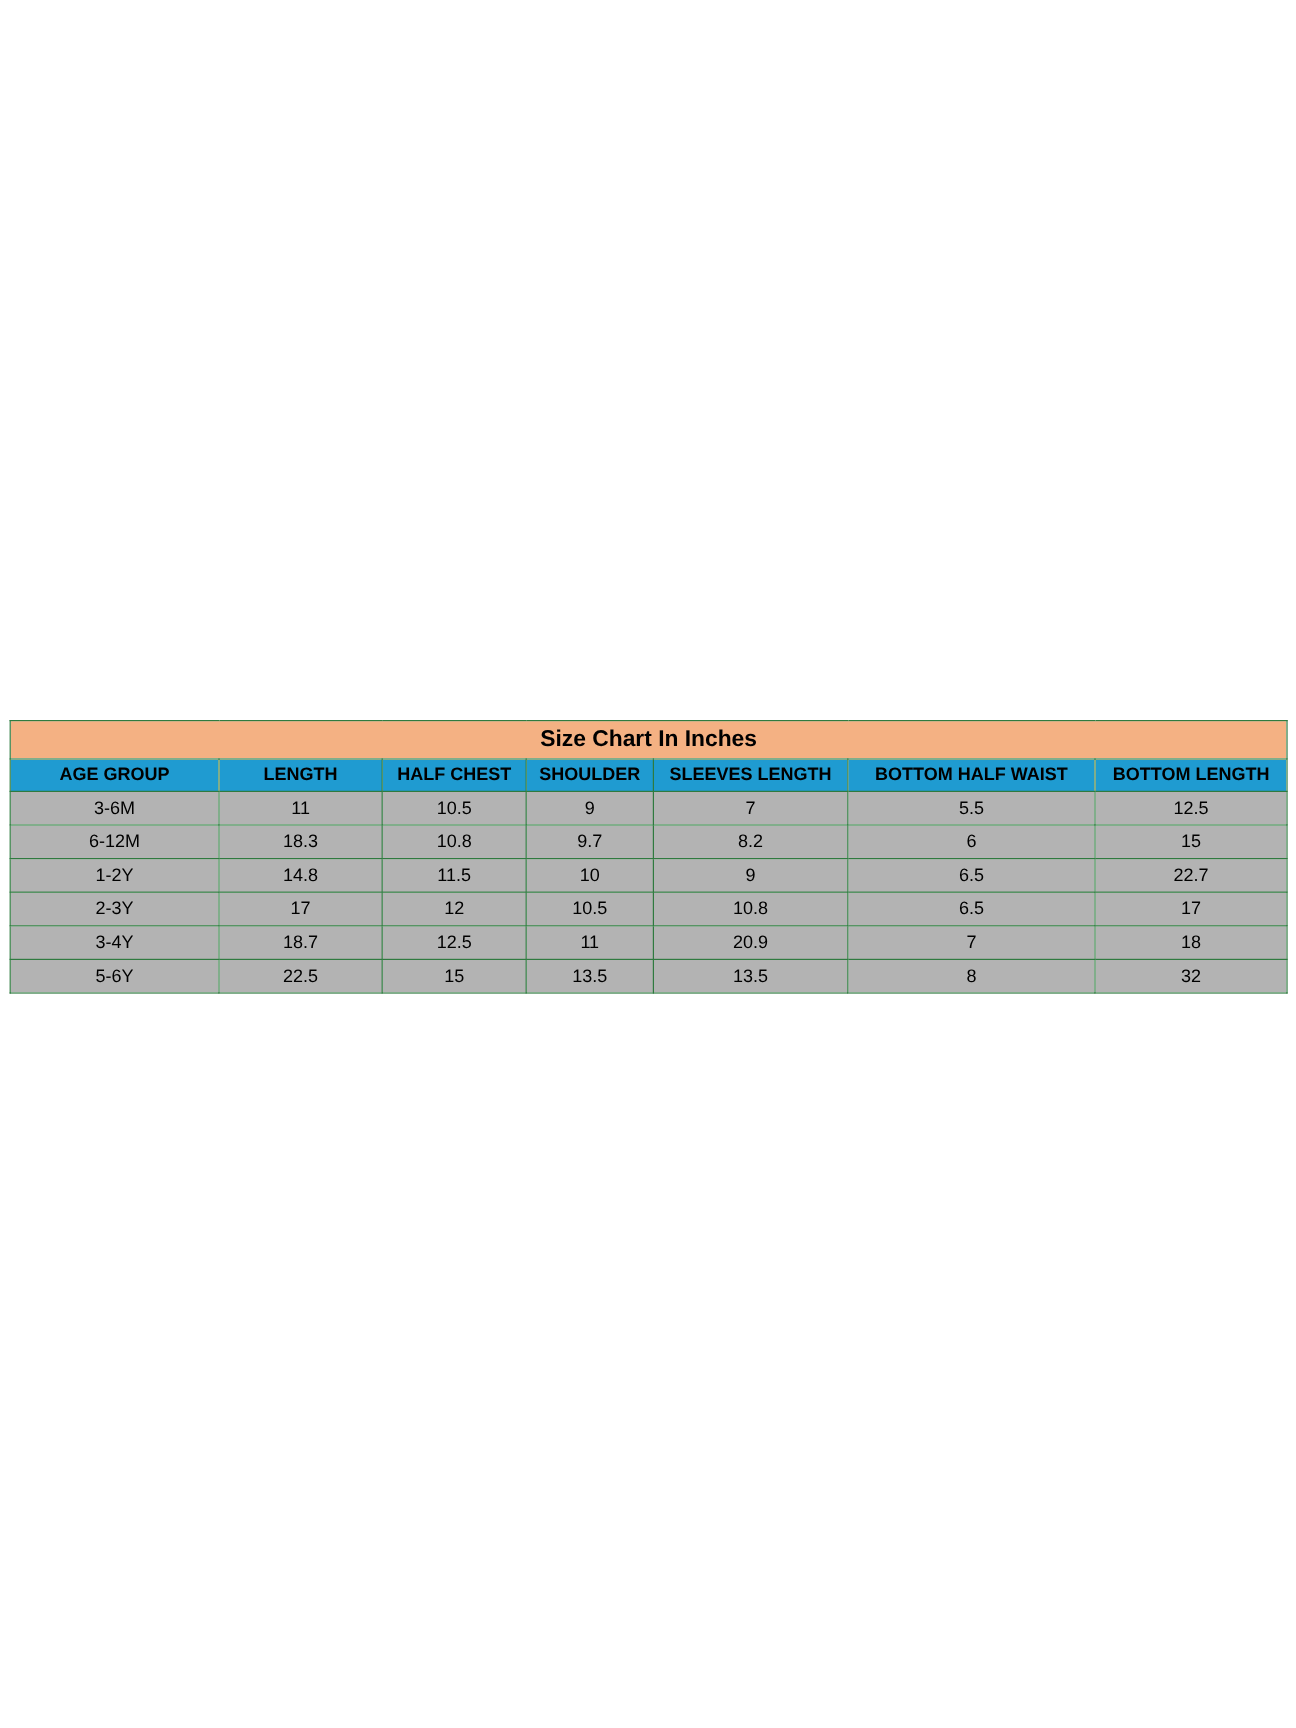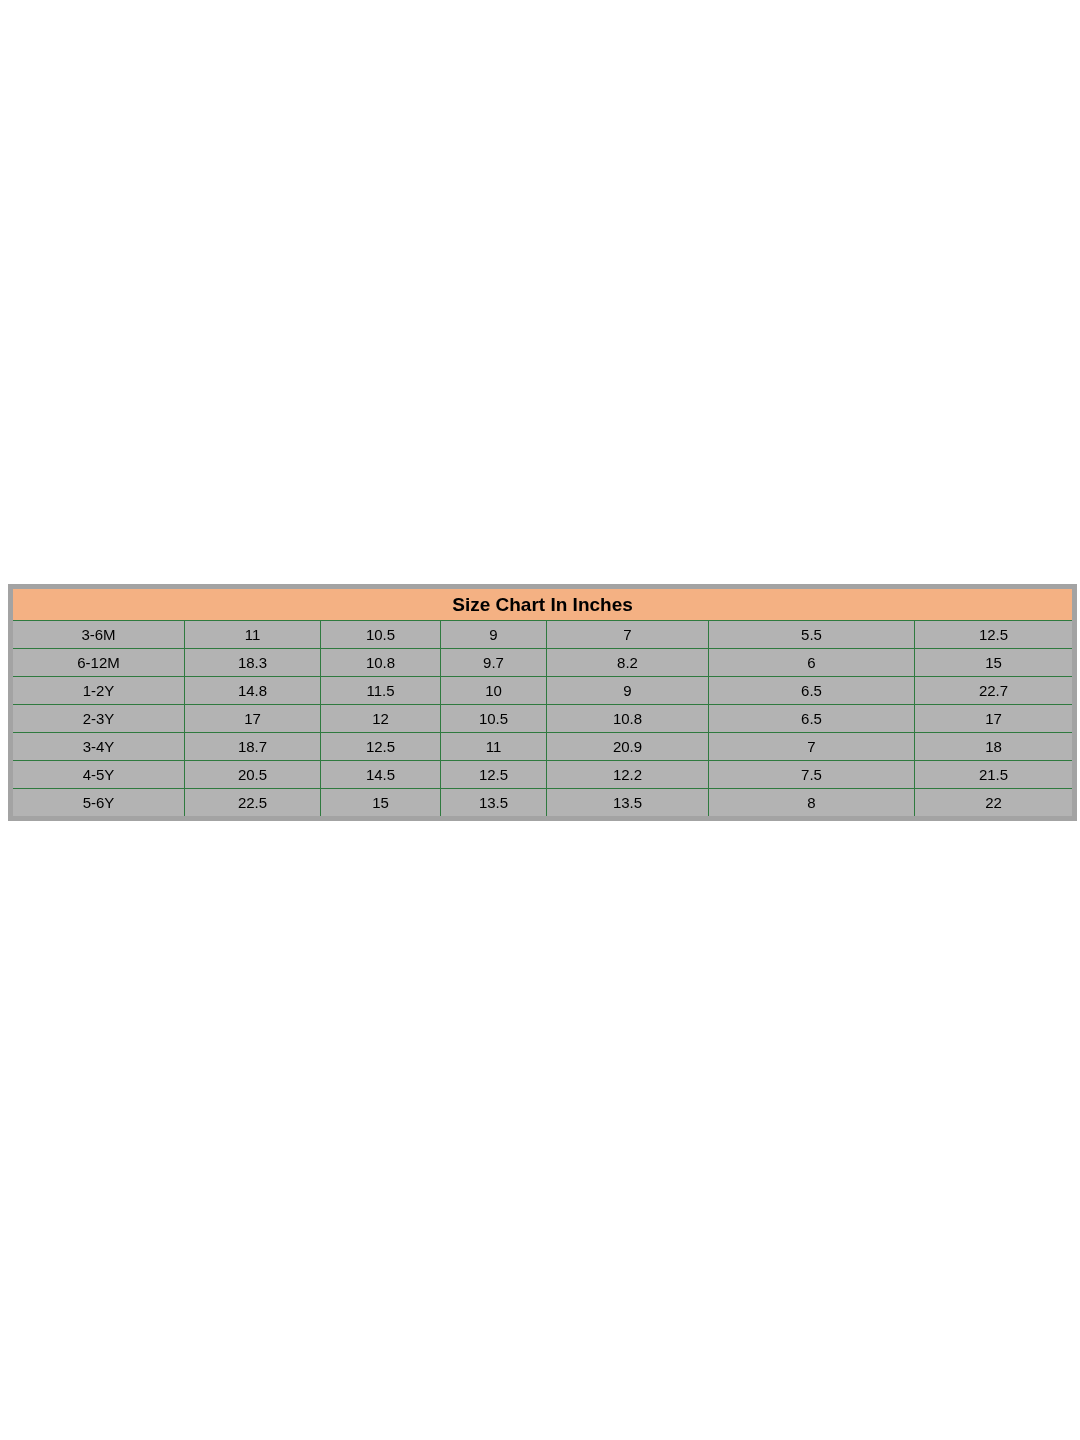--- a/index.html
+++ b/index.html
@@ -19,21 +19,22 @@
     position: absolute;
     left: 8px;
     top: 584px;
     width: 1064px;
   }
 
   table.size-chart {
     border-collapse: collapse;
     width: 1064px;
     table-layout: fixed;
-    border: 5px solid #a3a3a3;
+    border: 1px solid #a3a3a3;
+    margin-top: 16px;
   }
 
   table.size-chart td,
   table.size-chart th {
     border: 1px solid #2f7a3f;
     text-align: center;
     vertical-align: middle;
     font-size: 15px;
     color: #000000;
     padding: 0;
@@ -88,20 +89,29 @@
         <col class="c2">
         <col class="c3">
         <col class="c4">
         <col class="c5">
         <col class="c6">
     </colgroup>
     <tbody>
       <tr class="title-row">
         <td colspan="7">Size Chart In Inches</td>
       </tr>
+      <tr class="header-row">
+        <th>AGE GROUP</th>
+        <th>LENGTH</th>
+        <th>HALF CHEST</th>
+        <th>SHOULDER</th>
+        <th>SLEEVES LENGTH</th>
+        <th>BOTTOM HALF WAIST</th>
+        <th>BOTTOM LENGTH</th>
+      </tr>
 
       <tr class="data-row">
         <td class="age-cell">3-6M</td>
         <td>11</td>
         <td>10.5</td>
         <td>9</td>
         <td>7</td>
         <td>5.5</td>
         <td>12.5</td>
       </tr>
@@ -139,34 +149,25 @@
       <tr class="data-row">
         <td class="age-cell">3-4Y</td>
         <td>18.7</td>
         <td>12.5</td>
         <td>11</td>
         <td>20.9</td>
         <td>7</td>
         <td>18</td>
       </tr>
 
-      <tr class="data-row">
-        <td class="age-cell">4-5Y</td>
-        <td>20.5</td>
-        <td>14.5</td>
-        <td>12.5</td>
-        <td>12.2</td>
-        <td>7.5</td>
-        <td>21.5</td>
-      </tr>
 
       <tr class="data-row">
         <td class="age-cell">5-6Y</td>
         <td>22.5</td>
         <td>15</td>
         <td>13.5</td>
         <td>13.5</td>
         <td>8</td>
-        <td>22</td>
+        <td>32</td>
       </tr>
     </tbody>
   </table>
 </div>
 
 </body></html>

